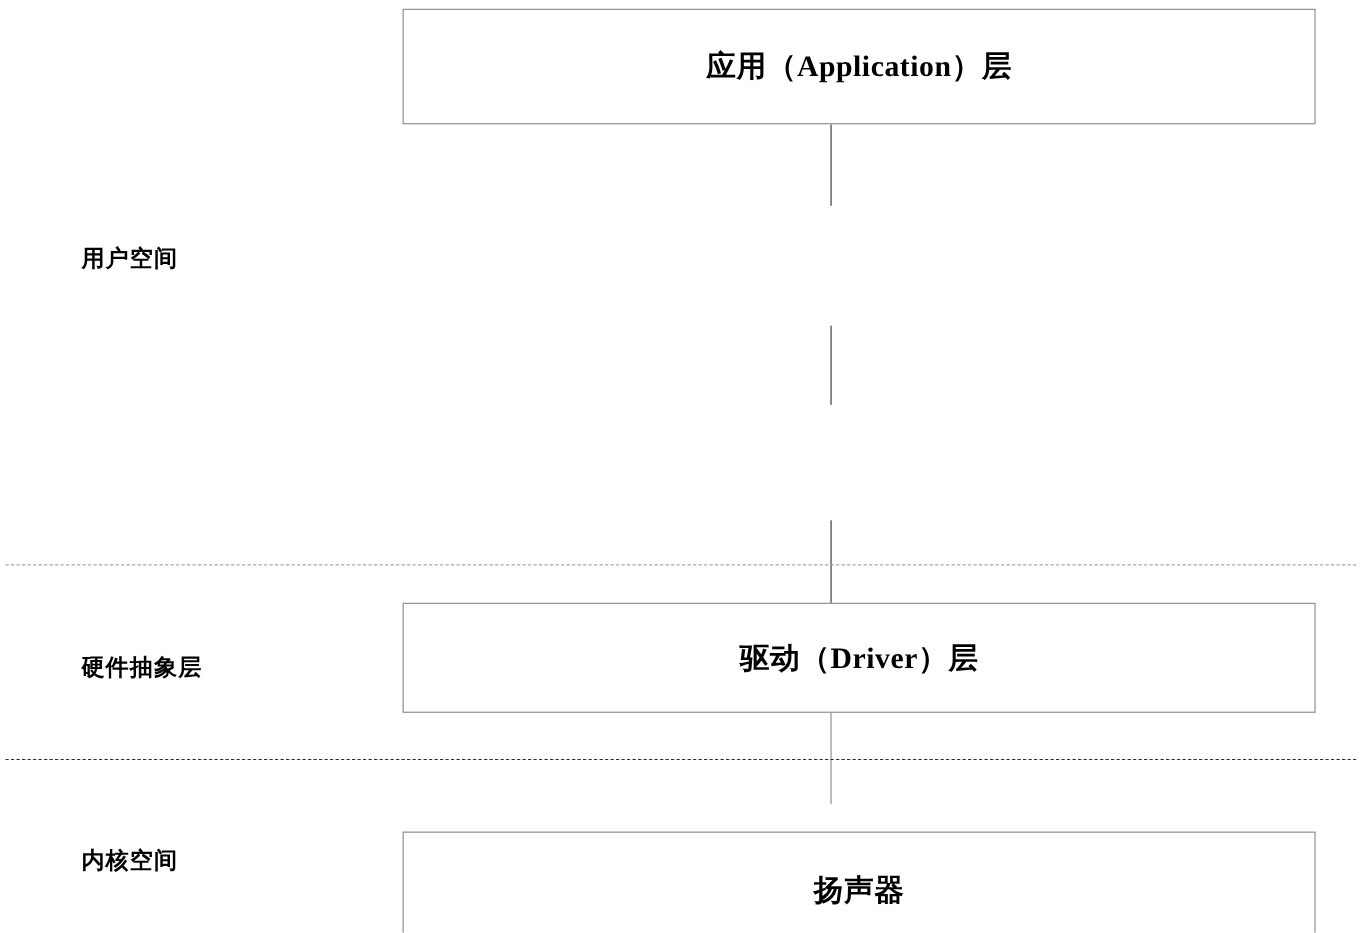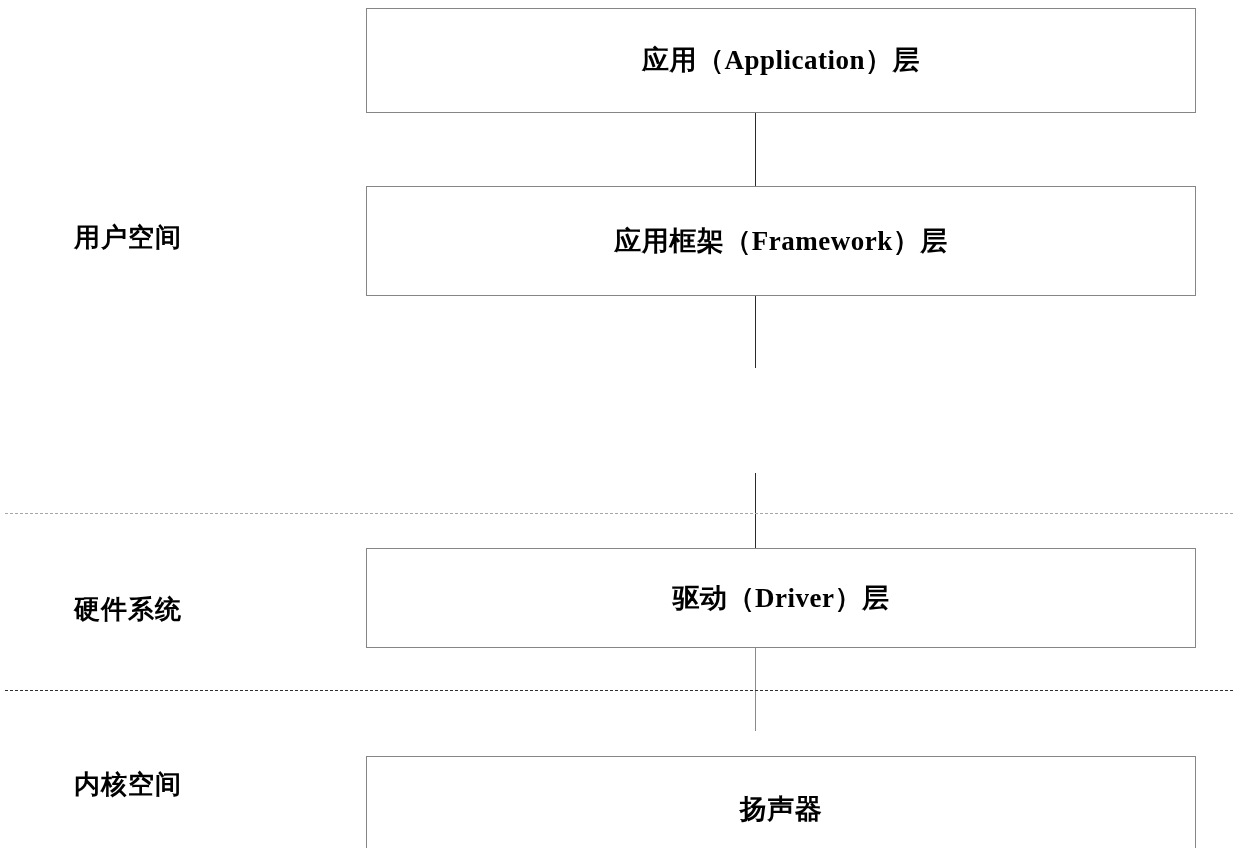--- a/index.html
+++ b/index.html
@@ -74,58 +74,55 @@
     z-index: 2;
   }
   #divider-user-kernel   { top: 513px; border-top-color: #a6a6a6; }
   #divider-kernel-hw     { top: 690px; border-top-color: #2f2f2f; }
 
   
   .space-label {
     position: absolute;
     left: 74px;
     font-family: "Liberation Serif", "DejaVu Serif", serif;
-    font-size: 26px;
+    font-size: 21px;
     font-weight: 700;
     letter-spacing: 1px;
     color: #000000;
     white-space: nowrap;
     line-height: 1;
   }
   #label-user-space     { top: 225px; }
   #label-kernel-space   { top: 597px; }
   #label-hardware-system{ top: 772px; }
 </style>
 </head>
 <body>
 
 <div id="canvas">
 
   <div class="layer-box" id="box-application">
     <span class="layer-box-label">应用（Application）层</span>
   </div>
 
-  <div class="layer-box" id="box-framework">
-    <span class="layer-box-label">应用框架（Framework）层</span>
-  </div>
 
 
   <div class="layer-box" id="box-driver">
     <span class="layer-box-label">驱动（Driver）层</span>
   </div>
 
   <div class="layer-box" id="box-speaker">
     <span class="layer-box-label">扬声器</span>
   </div>
 
   <div class="connector" id="connector-app-framework"></div>
   <div class="connector" id="connector-framework-hal"></div>
   <div class="connector" id="connector-hal-driver"></div>
   <div class="connector faint" id="connector-driver-speaker"></div>
 
   <div class="space-divider" id="divider-user-kernel"></div>
   <div class="space-divider" id="divider-kernel-hw"></div>
 
   <div class="space-label" id="label-user-space">用户空间</div>
-  <div class="space-label" id="label-kernel-space">硬件系统</div>
+  <div class="space-label" id="label-kernel-space">硬件抽象层</div>
   <div class="space-label" id="label-hardware-system">内核空间</div>
 
 </div>
 
 </body></html>

